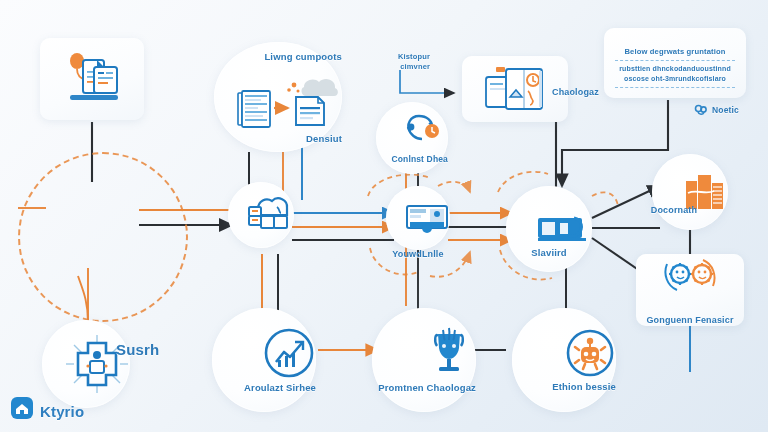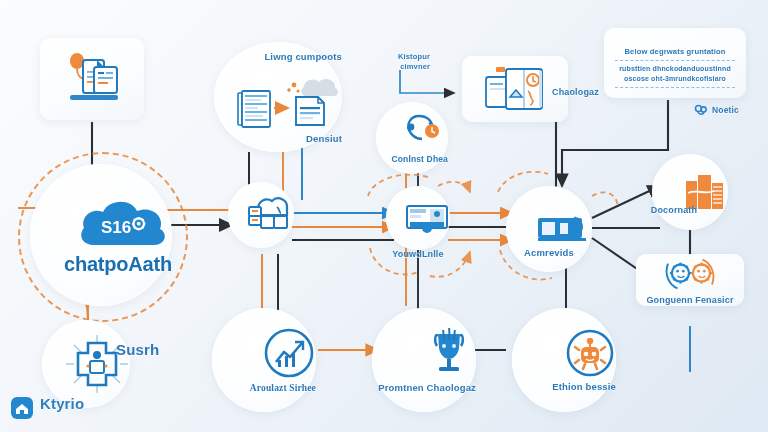--- a/index.html
+++ b/index.html
@@ -216,41 +216,20 @@
       <path d="M8,20 C4,14 8,5 17,5 C25,5 30,10 30,15" stroke="#1f7ac0" stroke-width="2.4" fill="none"></path>
       <path d="M27,12 L31,15 L27,18" stroke="#1f7ac0" stroke-width="2" fill="none"></path>
       <path d="M6,16 C8,24 14,28 20,28" stroke="#1f7ac0" stroke-width="2.4" fill="none"></path>
       <circle cx="9" cy="16" r="3.4" fill="#1f7ac0"></circle>
       <circle cx="30" cy="20" r="7" fill="#ef8a3c"></circle>
       <path d="M30,16 L30,20.5 L33,22" stroke="#fff" stroke-width="1.5" fill="none"></path>
     </svg>
     <div class="lbl blur-m" style="font-size:8.5px;margin-top:8px;">Conlnst Dhea</div>
   </div>
 
-  <div class="node circle" style="left:30px;top:164px;width:142px;height:142px;">
-    <svg class="ico" width="96" height="56" viewBox="0 0 96 56">
-      <path d="M18,50 C6,50 2,40 8,33 C4,22 16,12 27,17 C33,4 55,3 61,16 C76,10 89,22 84,34 C92,38 90,50 78,50 z" fill="#2287ce"></path>
-      <text x="40" y="38" font-family="Liberation Sans, sans-serif" font-size="17" font-weight="bold" fill="#ffffff" text-anchor="middle">S16</text>
-      <g transform="translate(57,23) scale(0.95)">
-        <circle cx="6" cy="6" r="5.6" fill="none" stroke="#ffffff" stroke-width="2.4"></circle>
-        <circle cx="6" cy="6" r="2" fill="#ffffff"></circle>
-        <g stroke="#ffffff" stroke-width="2">
-          <line x1="6" y1="-1" x2="6" y2="1.5"></line>
-            <line x1="6" y1="10.5" x2="6" y2="13"></line>
-          <line x1="-1" y1="6" x2="1.5" y2="6"></line>
-            <line x1="10.5" y1="6" x2="13" y2="6"></line>
-          <line x1="1" y1="1" x2="2.8" y2="2.8"></line>
-            <line x1="9.2" y1="9.2" x2="11" y2="11"></line>
-          <line x1="11" y1="1" x2="9.2" y2="2.8"></line>
-            <line x1="2.8" y1="9.2" x2="1" y2="11"></line>
-        </g>
-      </g>
-    </svg>
-    <div class="lbl" style="font-size:20px;color:#1a6fb0;margin-top:2px;letter-spacing:-.2px;">chatpoAath</div>
-  </div>
 
   <div class="node circle" style="left:42px;top:320px;width:88px;height:88px;">
     <svg class="ico" width="66" height="62" viewBox="0 0 66 62">
       <g stroke="#9fc9e6" stroke-width="1.4">
         <line x1="10" y1="12" x2="18" y2="20"></line>
           <line x1="56" y1="12" x2="48" y2="20"></line>
         <line x1="10" y1="50" x2="18" y2="42"></line>
           <line x1="56" y1="50" x2="48" y2="42"></line>
         <line x1="33" y1="2" x2="33" y2="10"></line>
           <line x1="33" y1="52" x2="33" y2="60"></line>
@@ -294,40 +273,40 @@
 
   <div class="node circle" style="left:506px;top:186px;width:86px;height:86px;">
     <svg class="ico" width="58" height="38" viewBox="0 0 58 38">
       <rect x="4" y="8" width="44" height="20" rx="2" fill="#2287ce"></rect>
       <rect x="8" y="12" width="13" height="13" fill="#eaf3fb"></rect>
       <path d="M40,8 C48,10 50,18 44,24 C41,27 36,27 34,25" stroke="#2287ce" stroke-width="3" fill="none"></path>
       <rect x="4" y="28" width="48" height="3" fill="#2287ce"></rect>
       <path d="M26,13 L34,13 L34,24 L26,24 z" fill="#eaf3fb"></path>
     </svg>
   </div>
-  <div class="lbl blur-m" style="position:absolute;left:506px;top:248px;width:86px;font-size:9.5px;">Acmrevids</div>
+  <div class="lbl blur-m" style="position:absolute;left:506px;top:248px;width:86px;font-size:9.5px;">Slaviird</div>
 
   <div class="node circle" style="left:652px;top:154px;width:76px;height:76px;">
     <svg class="ico" width="46" height="42" viewBox="0 0 46 42">
       <rect x="4" y="10" width="11" height="28" fill="#ef8a3c"></rect>
       <rect x="16" y="4" width="13" height="34" fill="#ef8a3c"></rect>
       <rect x="30" y="12" width="11" height="26" fill="#ef8a3c"></rect>
       <g stroke="#ffffff" stroke-width="1.2">
         <line x1="31" y1="16" x2="40" y2="16"></line>
           <line x1="31" y1="20" x2="40" y2="20"></line>
         <line x1="31" y1="24" x2="40" y2="24"></line>
           <line x1="31" y1="28" x2="40" y2="28"></line>
         <line x1="31" y1="32" x2="40" y2="32"></line>
       </g>
       <path d="M6,22 C14,18 24,24 32,20" stroke="#ffffff" stroke-width="1.8" fill="none"></path>
     </svg>
   </div>
   <div class="lbl blur-m" style="position:absolute;left:624px;top:206px;width:100px;font-size:9px;">Docornath</div>
 
-  <div class="node card" style="left:636px;top:254px;width:108px;height:52px;justify-content:space-between;">
+  <div class="node card" style="left:636px;top:254px;width:108px;height:72px;justify-content:space-between;">
     <svg class="ico" width="62" height="42" viewBox="0 0 62 42">
       <path d="M8,10 C4,20 8,32 18,36" stroke="#2287ce" stroke-width="2" fill="none"></path>
       <path d="M54,32 C58,22 54,10 44,6" stroke="#ef8a3c" stroke-width="2" fill="none"></path>
       <g transform="translate(10,9)">
         <circle cx="11" cy="11" r="9" fill="none" stroke="#2287ce" stroke-width="2.4"></circle>
         <g stroke="#2287ce" stroke-width="2.2">
           <line x1="11" y1="0" x2="11" y2="3"></line>
             <line x1="11" y1="19" x2="11" y2="22"></line>
           <line x1="0" y1="11" x2="3" y2="11"></line>
             <line x1="19" y1="11" x2="22" y2="11"></line>
@@ -362,21 +341,21 @@
 
   <div class="node circle" style="left:212px;top:308px;width:104px;height:104px;">
     <svg class="ico" width="54" height="54" viewBox="0 0 54 54">
       <circle cx="27" cy="27" r="23" fill="none" stroke="#1f7ac0" stroke-width="2.6"></circle>
       <path d="M14,36 L22,26 L28,31 L40,17" stroke="#1f7ac0" stroke-width="2.6" fill="none" stroke-linejoin="round"></path>
       <path d="M33,16 L41,16 L41,24" stroke="#1f7ac0" stroke-width="2.4" fill="none"></path>
       <rect x="16" y="34" width="3" height="7" fill="#1f7ac0"></rect>
       <rect x="23" y="30" width="3" height="11" fill="#1f7ac0"></rect>
       <rect x="30" y="27" width="3" height="14" fill="#1f7ac0"></rect>
     </svg>
-    <div class="lbl blur-m" style="font-size:9.5px;margin-top:3px;font-family:Liberation Serif, serif;">Aroulazt Sirhee</div>
+    <div class="lbl blur-m" style="font-size:9.5px;margin-top:3px;">Aroulazt Sirhee</div>
   </div>
 
   <div class="node circle" style="left:372px;top:308px;width:104px;height:104px;">
     <svg class="ico" width="54" height="54" viewBox="0 0 54 54">
       <path d="M16,10 C13,6 12,16 15,20" stroke="#1f7ac0" stroke-width="2.4" fill="none"></path>
       <path d="M38,10 C41,6 42,16 39,20" stroke="#1f7ac0" stroke-width="2.4" fill="none"></path>
       <path d="M16,8 L38,8 L37,22 C36,30 30,33 27,33 C24,33 18,30 17,22 z" fill="#2287ce"></path>
       <path d="M21,4 C22,8 21,12 23,14" stroke="#1f7ac0" stroke-width="2" fill="none"></path>
       <path d="M27,2 C28,7 27,11 27,14" stroke="#1f7ac0" stroke-width="2" fill="none"></path>
       <path d="M33,4 C32,8 33,12 31,14" stroke="#1f7ac0" stroke-width="2" fill="none"></path>
@@ -402,21 +381,21 @@
           <line x1="37" y1="23" x2="41" y2="20"></line>
         <line x1="15" y1="33" x2="11" y2="36"></line>
           <line x1="37" y1="33" x2="41" y2="36"></line>
         <line x1="21" y1="37" x2="19" y2="42"></line>
           <line x1="31" y1="37" x2="33" y2="42"></line>
       </g>
     </svg>
     <div class="lbl blur-m" style="font-size:9.5px;margin-top:3px;">Ethion bessie</div>
   </div>
 
-  <div style="position:absolute;left:10px;top:396px;display:flex;align-items:flex-start;gap:6px;">
+  <div style="position:absolute;left:10px;top:396px;display:flex;align-items:flex-end;gap:6px;">
     <svg width="24" height="24" viewBox="0 0 24 24">
       <rect x="1" y="1" width="22" height="22" rx="6" fill="#2287ce"></rect>
       <path d="M6,13 L12,8 L18,13 L18,18 L6,18 z" fill="#ffffff"></path>
       <rect x="10" y="14" width="4" height="4" fill="#2287ce"></rect>
     </svg>
     <span class="lbl blur-s" style="font-size:15px;color:#2f7fc0;">Ktyrio</span>
   </div>
 
 </div>
 

